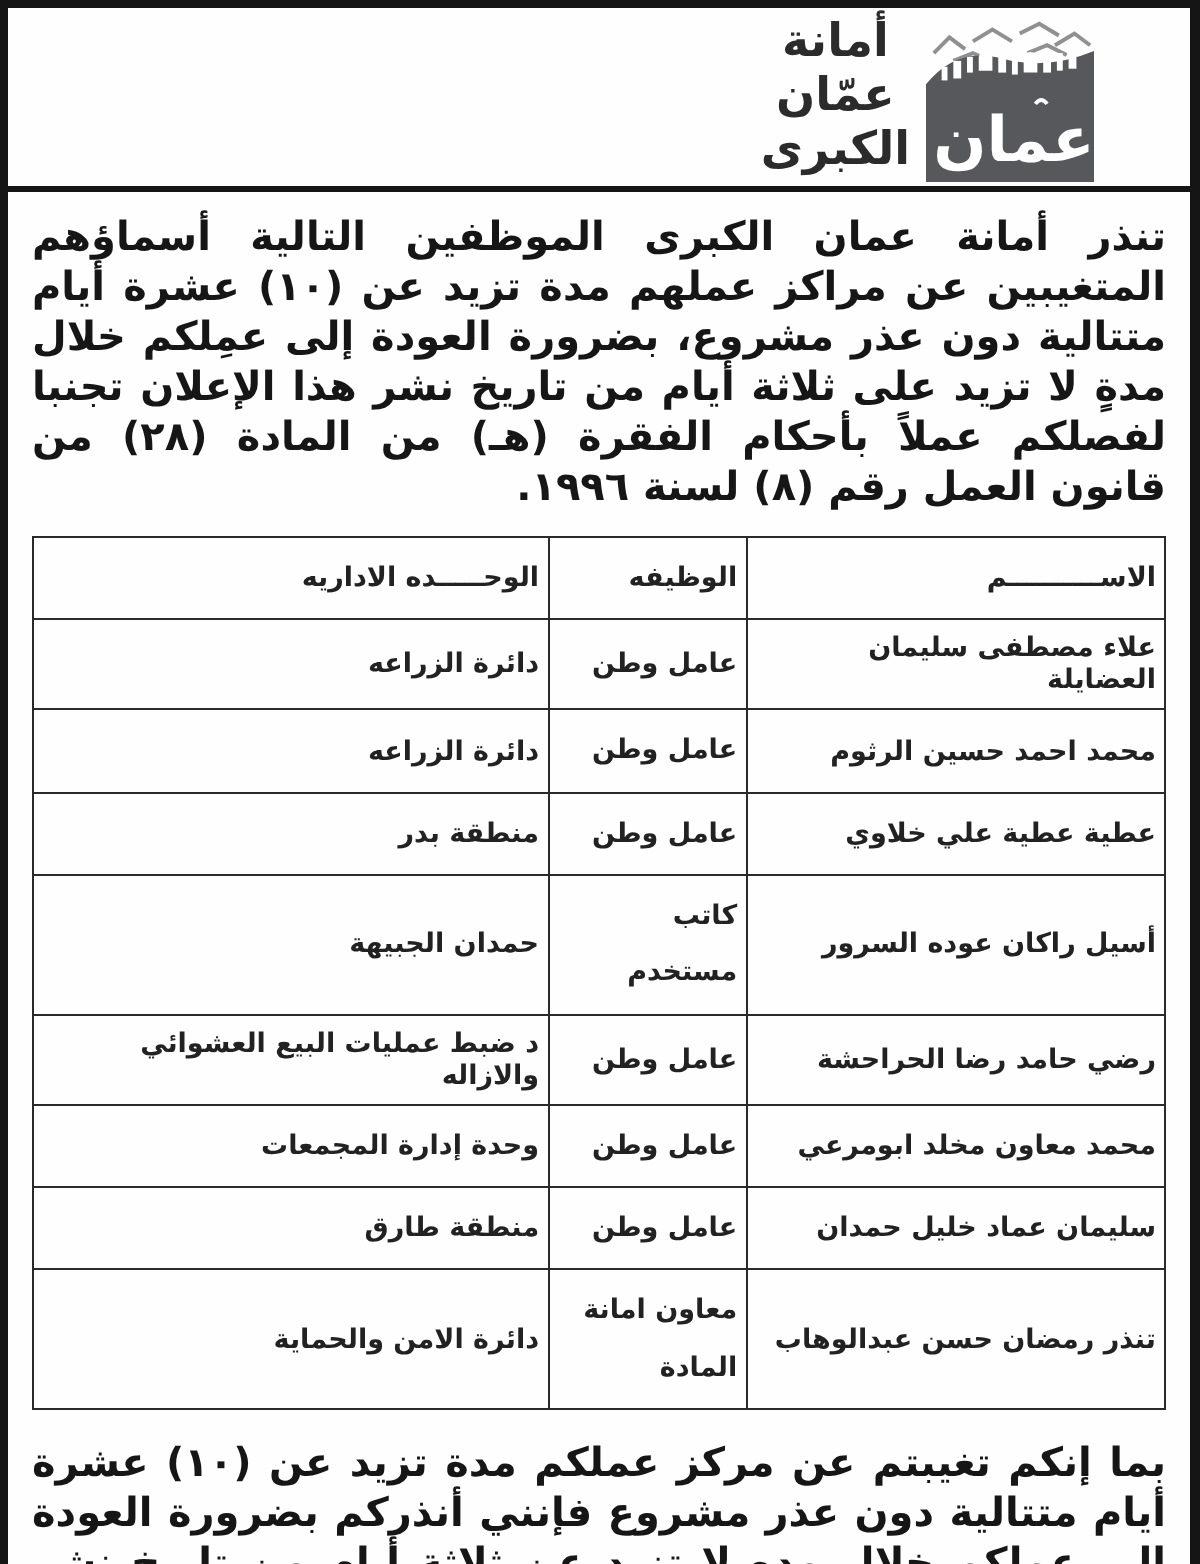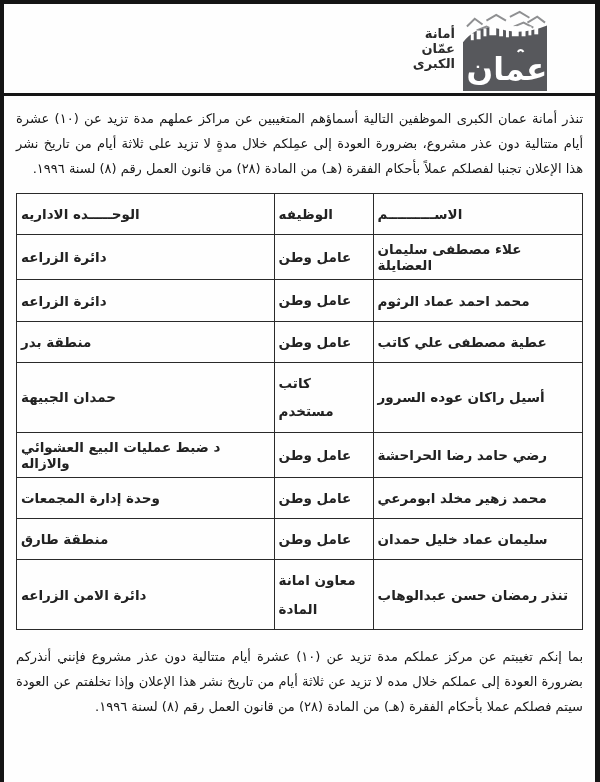--- a/index.html
+++ b/index.html
@@ -24,50 +24,50 @@
     display: flex;
     flex-direction: row;           
     justify-content: flex-start;
     align-items: center;
     padding: 4px 48px 4px 8px;
     gap: 8px;
   }
   .logo-mark { width: 84px; height: 84px; flex: 0 0 auto; order: 1; }
   .logo-text {
     order: 2;
-    text-align: right;
+    text-align: center;
     direction: rtl;
     font-weight: bold;
-    font-size: 13px;
+    font-size: 23px;
     line-height: 1.18;
     color: #2b2b2b;
     letter-spacing: 0;
   }
   .logo-text div { white-space: nowrap; }
   
   .body { padding: 10px 12px 0 12px; }
   .notice-par {
-    font-size: 13px;
-    font-weight: normal;
+    font-size: 20px;
+    font-weight: bold;
     line-height: 25px;
     text-align: justify;
     text-align-last: right;
     color: #161616;
     margin: 0;
   }
   
   table.absentees {
     width: 100%;
     border-collapse: collapse;
     margin-top: 12px;
     direction: rtl;
   }
   table.absentees th, table.absentees td {
     border: 1.5px solid #2a2a2a;
-    text-align: left;
+    text-align: right;
     vertical-align: middle;
     font-size: 13.5px;
     font-weight: bold;
     color: #222;
     padding: 6px 4px;
   }
   table.absentees th { font-weight: bold; height: 32px; }
   .name-col { width: 37%; }
   .job-col  { width: 17.5%; white-space: pre-line; line-height: 2.1; }
   .unit-col { width: 45.5%; }
@@ -129,55 +129,55 @@
           <th class="unit-col">الوحـــــده الاداريه</th>
         </tr>
       </thead>
       <tbody>
           <tr>
             <td class="name-col">علاء مصطفى سليمان العضايلة</td>
             <td class="job-col">عامل وطن</td>
             <td class="unit-col">دائرة الزراعه</td>
           </tr>
           <tr>
-            <td class="name-col">محمد احمد عماد الرثوم</td>
+            <td class="name-col">محمد احمد حسين الرثوم</td>
             <td class="job-col">عامل وطن</td>
             <td class="unit-col">دائرة الزراعه</td>
           </tr>
           <tr>
-            <td class="name-col">عطية مصطفى علي كاتب</td>
+            <td class="name-col">عطية عطية علي خلاوي</td>
             <td class="job-col">عامل وطن</td>
             <td class="unit-col">منطقة بدر</td>
           </tr>
           <tr>
             <td class="name-col">أسيل راكان عوده السرور</td>
             <td class="job-col">كاتب
 مستخدم</td>
             <td class="unit-col">حمدان الجبيهة</td>
           </tr>
           <tr>
             <td class="name-col">رضي حامد رضا الحراحشة</td>
             <td class="job-col">عامل وطن</td>
             <td class="unit-col">د ضبط عمليات البيع العشوائي والازاله</td>
           </tr>
           <tr>
-            <td class="name-col">محمد زهير مخلد ابومرعي</td>
+            <td class="name-col">محمد معاون مخلد ابومرعي</td>
             <td class="job-col">عامل وطن</td>
             <td class="unit-col">وحدة إدارة المجمعات</td>
           </tr>
           <tr>
             <td class="name-col">سليمان عماد خليل حمدان</td>
             <td class="job-col">عامل وطن</td>
             <td class="unit-col">منطقة طارق</td>
           </tr>
           <tr>
             <td class="name-col">تنذر رمضان حسن عبدالوهاب</td>
             <td class="job-col">معاون امانة
 المادة</td>
-            <td class="unit-col">دائرة الامن الزراعه</td>
+            <td class="unit-col">دائرة الامن والحماية</td>
           </tr>
         </tbody>
     </table>
 
     <p class="notice-par closing">بما إنكم تغيبتم عن مركز عملكم مدة تزيد عن (١٠) عشرة أيام متتالية دون عذر مشروع  فإنني أنذركم بضرورة العودة إلى عملكم خلال مده لا تزيد عن ثلاثة أيام من تاريخ نشر هذا الإعلان وإذا تخلفتم عن العودة سيتم فصلكم عملا بأحكام الفقرة (هـ) من المادة (٢٨) من قانون العمل رقم (٨) لسنة ١٩٩٦.</p>
 
   </div>
 </div>
 
 </body></html>

